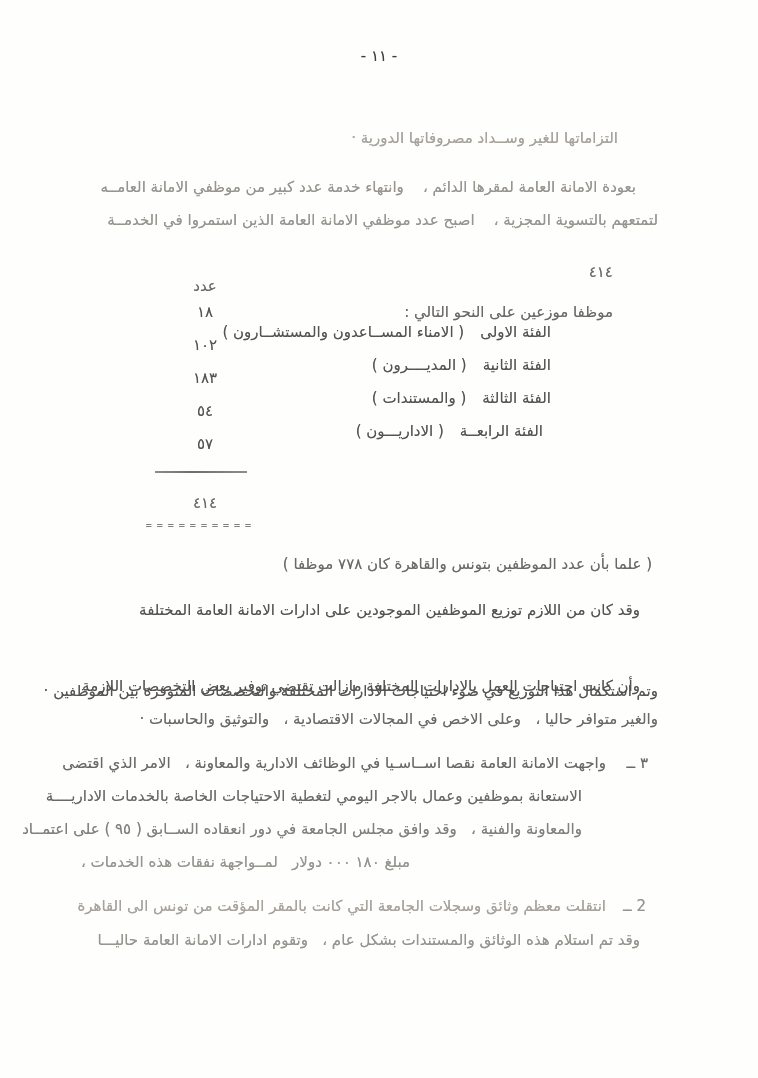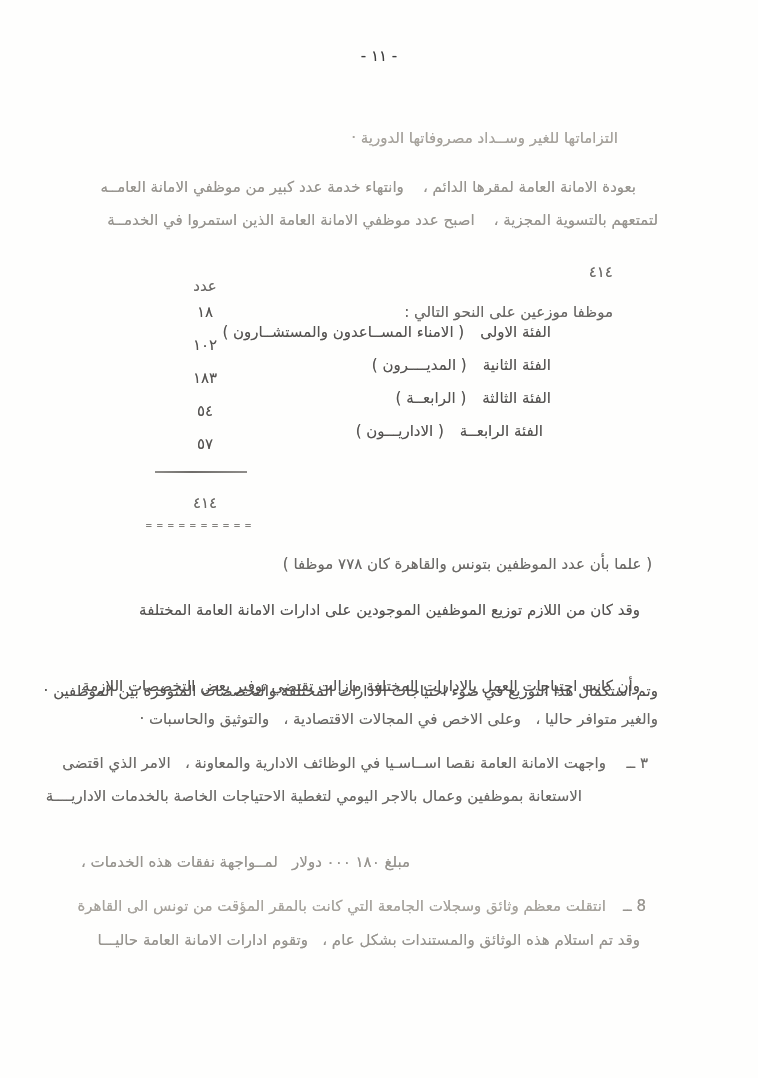--- a/index.html
+++ b/index.html
@@ -67,21 +67,21 @@
     <span>الفئة الاولى</span><span class="detail">( الامناء المســاعدون والمستشــارون )</span>
   </div>
   <div class="ln f1 count" style="top:302px;">١٨</div>
 
   <div class="ln f1" style="top:335px;right:188px;">
     <span>الفئة الثانية</span><span class="detail">( المديــــرون )</span>
   </div>
   <div class="ln f1 count" style="top:335px;">١٠٢</div>
 
   <div class="ln f1" style="top:368px;right:188px;">
-    <span>الفئة الثالثة</span><span class="detail">( الرابعــة )</span>
+    <span>الفئة الثالثة</span><span class="detail">( والمستندات )</span>
   </div>
   <div class="ln f1 count" style="top:368px;">١٨٣</div>
 
   <div class="ln f1" style="top:401px;right:196px;">
     <span>الفئة الرابعــة</span><span class="detail">( الاداريـــون )</span>
   </div>
   <div class="ln f1 count" style="top:401px;">٥٤</div>
 
   <div class="ln f1 count" style="top:434px;">٥٧</div>
 
@@ -93,19 +93,20 @@
 
   <div class="ln f1" style="top:600px;right:118px;">وقد كان من اللازم توزيع الموظفين الموجودين على ادارات الامانة العامة المختلفة</div>
   <div class="ln f1" style="top:633px;right:100px;margin-top:48px;">وتم استكمال هذا التوزيع في ضوء احتياجات الادارات المختلفة والتخصصات المتوفرة بين الموظفين ·</div>
 
   <div class="ln f1" style="top:676px;right:118px;">وأن كانت احتياجات العمل بالادارات المختلفة مازالت تقتضي توفير بعض التخصصات اللازمة</div>
   <div class="ln f2" style="top:709px;right:100px;">والغير متوافر حاليا ،   وعلى الاخص في المجالات الاقتصادية ،   والتوثيق والحاسبات ·</div>
 
   <div class="ln f2" style="top:753px;right:110px;">٣ ــ</div>
   <div class="ln f2" style="top:753px;right:152px;">واجهت الامانة العامة نقصا اســاسـيا في الوظائف الادارية والمعاونة ،   الامر الذي اقتضى</div>
   <div class="ln f2" style="top:786px;right:176px;">الاستعانة بموظفين وعمال بالاجر اليومي لتغطية الاحتياجات الخاصة بالخدمات الاداريــــة</div>
+  <div class="ln f3" style="top:819px;right:176px;">والمعاونة والفنية ،   وقد وافق مجلس الجامعة في دور انعقاده الســابق ( ٩٥ ) على اعتمــاد</div>
   <div class="ln f4" style="top:852px;right:348px;">مبلغ ١٨٠ ٠٠٠ دولار   لمــواجهة نفقات هذه الخدمات ،</div>
 
-  <div class="ln f4" style="top:896px;right:112px;">8 ــ</div>
+  <div class="ln f4" style="top:896px;right:112px;">2 ــ</div>
   <div class="ln f5" style="top:896px;right:152px;">انتقلت معظم وثائق وسجلات الجامعة التي كانت بالمقر المؤقت من تونس الى القاهرة</div>
   <div class="ln f4" style="top:930px;right:118px;">وقد تم استلام هذه الوثائق والمستندات بشكل عام ،   وتقوم ادارات الامانة العامة حاليـــا</div>
 
 </div>
 
 </body></html>

